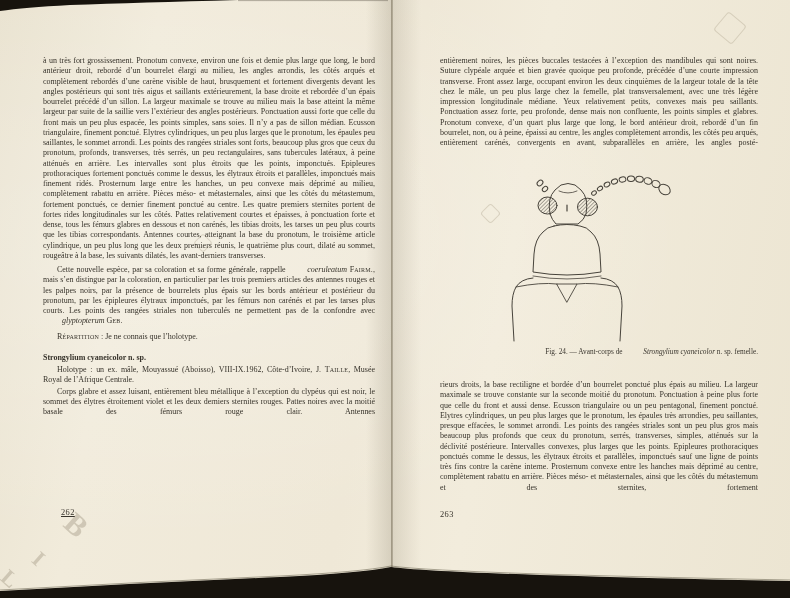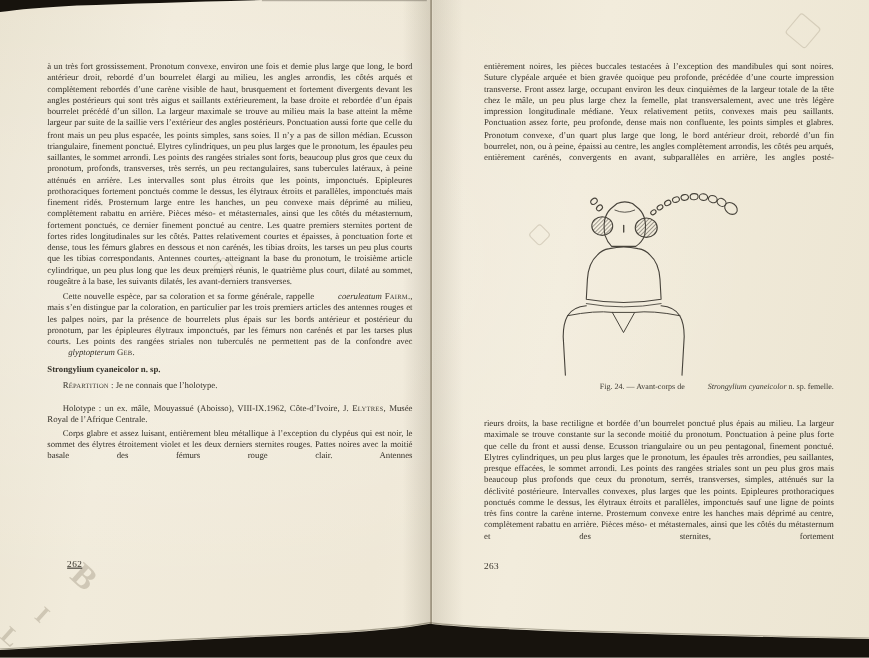--- a/index.html
+++ b/index.html
@@ -38,23 +38,23 @@
   <div class="wm" style="left:66px;top:508px;font-size:30px;transform:rotate(42deg);">B</div>
   <div class="wm" style="left:34px;top:546px;font-size:22px;transform:rotate(42deg);">I</div>
   <div class="wm" style="left:2px;top:566px;font-size:22px;transform:rotate(42deg);">L</div>
   <div class="wm-box" style="left:718px;top:16px;width:22px;height:22px;transform:rotate(40deg);"></div>
   <div class="wm-box" style="left:483px;top:206px;width:13px;height:13px;transform:rotate(45deg);"></div>
   <div class="wm-box" style="left:196px;top:236px;width:12px;height:12px;transform:rotate(45deg);"></div>
 
   <div class="page-block" style="left:43px;top:56px;width:332px;">
       <p class="para"><span>à un très fort grossissement. Pronotum convexe, environ une fois et demie plus large que long, le bord antérieur droit, rebordé d’un bourrelet élargi au milieu, les angles arrondis, les côtés arqués et complètement rebordés d’une carène visible de haut, brusquement et fortement divergents devant les angles postérieurs qui sont très aigus et saillants extérieurement, la base droite et rebordée d’un épais bourrelet précédé d’un sillon. La largeur maximale se trouve au milieu mais la base atteint la même largeur par suite de la saillie vers l’extérieur des angles postérieurs. Ponctuation aussi forte que celle du front mais un peu plus espacée, les points simples, sans soies. Il n’y a pas de sillon médian. Ecusson triangulaire, finement ponctué. Elytres cylindriques, un peu plus larges que le pronotum, les épaules peu saillantes, le sommet arrondi. Les points des rangées striales sont forts, beaucoup plus gros que ceux du pronotum, profonds, transverses, très serrés, un peu rectangulaires, sans tubercules latéraux, à peine atténués en arrière. Les intervalles sont plus étroits que les points, imponctués. Epipleures prothoraciques fortement ponctués comme le dessus, les élytraux étroits et parallèles, imponctués mais finement ridés. Prosternum large entre les hanches, un peu convexe mais déprimé au milieu, complètement rabattu en arrière. Pièces méso- et métasternales, ainsi que les côtés du métasternum, fortement ponctués, ce dernier finement ponctué au centre. Les quatre premiers sternites portent de fortes rides longitudinales sur les côtés. Pattes relativement courtes et épaisses, à ponctuation forte et dense, tous les fémurs glabres en dessous et non carénés, les tibias droits, les tarses un peu plus courts que les tibias correspondants. Antennes courtes, atteignant la base du pronotum, le troisième article cylindrique, un peu plus long que les deux premiers réunis, le quatrième plus court, dilaté au sommet, rougeâtre à la base, les suivants dilatés, les avant-derniers transverses.</span></p>
       <p class="para indent"><span>Cette nouvelle espèce, par sa coloration et sa forme générale, rappelle </span><span class="it">coeruleatum</span><span> </span><span class="sc">Fairm.</span><span>, mais s’en distingue par la coloration, en particulier par les trois premiers articles des antennes rouges et les palpes noirs, par la présence de bourrelets plus épais sur les bords antérieur et postérieur du pronotum, par les épipleures élytraux imponctués, par les fémurs non carénés et par les tarses plus courts. Les points des rangées striales non tuberculés ne permettent pas de la confondre avec </span><span class="it">glyptopterum</span><span> </span><span class="sc">Geb.</span></p>
+      <p class="para indent rep"><span class="sc">Répartition</span><span> : Je ne connais que l’holotype.</span></p>
       <p class="para heading"><span>Strongylium cyaneicolor n. sp.</span></p>
-      <p class="para indent rep"><span class="sc">Répartition</span><span> : Je ne connais que l’holotype.</span></p>
-      <p class="para indent tight"><span>Holotype : un ex. mâle, Mouyassué (Aboisso), VIII-IX.1962, Côte-d’Ivoire, J. </span><span class="sc">Elytres</span><span>, Musée Royal de l’Afrique Centrale.</span></p>
+      <p class="para indent tight"><span>Holotype : un ex. mâle, Mouyassué (Aboisso), VIII-IX.1962, Côte-d’Ivoire, J. </span><span class="sc">Taille</span><span>, Musée Royal de l’Afrique Centrale.</span></p>
       <p class="para indent cont"><span>Corps glabre et assez luisant, entièrement bleu métallique à l’exception du clypéus qui est noir, le sommet des élytres étroitement violet et les deux derniers sternites rouges. Pattes noires avec la moitié basale des fémurs rouge clair. Antennes</span></p>
     </div>
   <div class="pagenum" style="left:61px;top:508px;text-decoration:underline;">262</div>
 
   <div class="page-block" style="left:440px;top:56px;width:318px;">
       <p class="para cont"><span>entièrement noires, les pièces buccales testacées à l’exception des mandibules qui sont noires. Suture clypéale arquée et bien gravée quoique peu profonde, précédée d’une courte impression transverse. Front assez large, occupant environ les deux cinquièmes de la largeur totale de la tête chez le mâle, un peu plus large chez la femelle, plat transversalement, avec une très légère impression longitudinale médiane. Yeux relativement petits, convexes mais peu saillants. Ponctuation assez forte, peu profonde, dense mais non confluente, les points simples et glabres. Pronotum convexe, d’un quart plus large que long, le bord antérieur droit, rebordé d’un fin bourrelet, non, ou à peine, épaissi au centre, les angles complètement arrondis, les côtés peu arqués, entièrement carénés, convergents en avant, subparallèles en arrière, les angles posté-</span></p>
     </div>
 
   <figure class="figure-block" style="left:440px;top:174px;width:318px;margin:0;">
     <svg width="212" height="168" viewBox="0 0 212 168">

